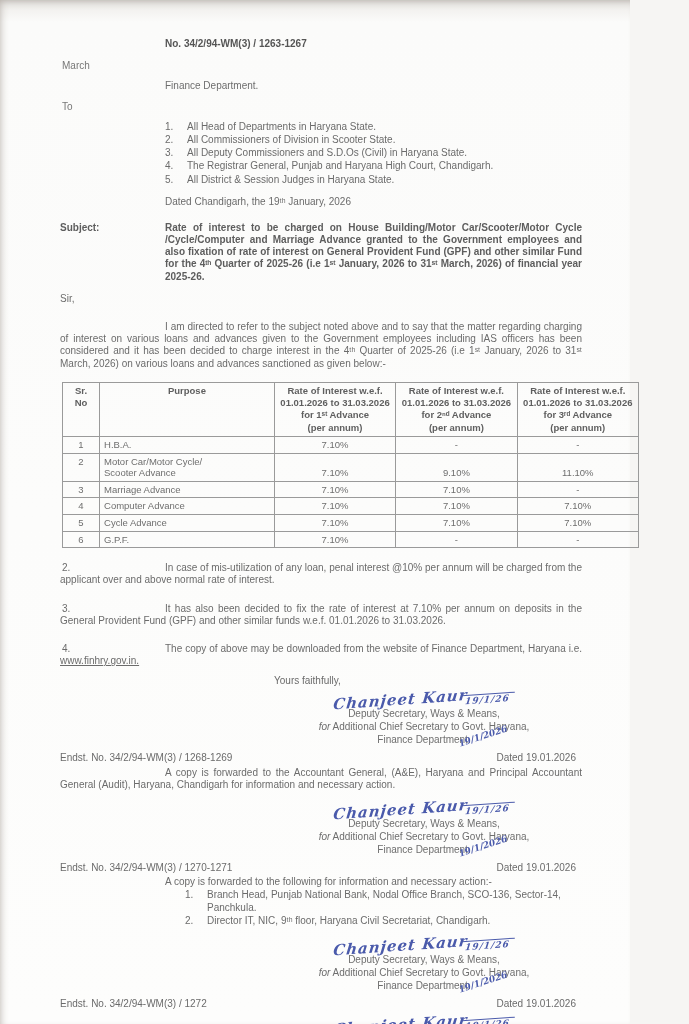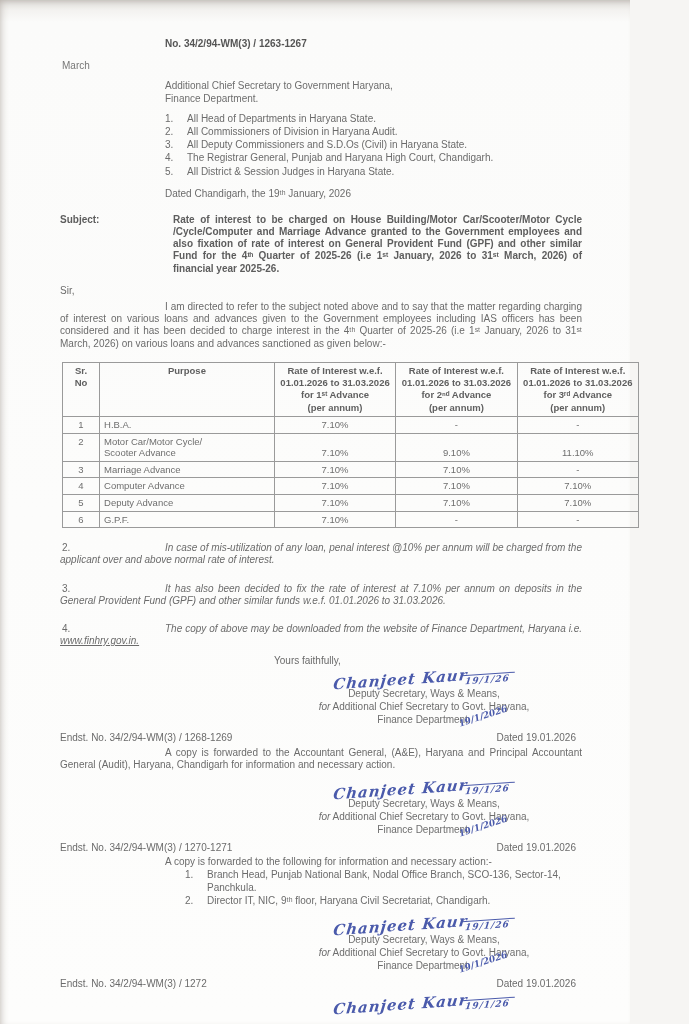--- a/index.html
+++ b/index.html
@@ -17,28 +17,28 @@
     padding:38px 48px 10px 60px;
     font-size:10px;line-height:1.22;
   }
   .ref-no{font-weight:bold;color:#555;margin-left:105px;margin-bottom:10px;}
   .fromto-label{color:#777;margin:2px 0 8px 2px;}
   .addr{margin-left:105px;margin-bottom:8px;color:#6e6e6e;}
   .recipients{margin:6px 0 10px 105px;}
   .recip-row{display:flex;margin-bottom:1px;}
   .recip-num{width:22px;flex:none;}
   .dated-line{margin-left:105px;margin:6px 0 14px 105px;}
-  .subject-row{display:flex;margin-bottom:10px;gap:8px;}
+  .subject-row{display:flex;margin-bottom:10px;}
   .subject-label{flex:none;width:105px;font-weight:bold;color:#5d5d5d;}
   .subject-text{font-weight:bold;color:#5d5d5d;text-align:justify;}
-  .salut{margin:4px 0 4px 0;}
+  .salut{margin:4px 0 16px 0;}
   .para{position:relative;text-align:justify;margin-bottom:12px;}
   .para .ptext{display:block;text-indent:105px;}
   .num-para{position:relative;text-align:justify;margin-bottom:16px;}
-  .num-para .ptext{display:block;text-indent:105px;font-style:italic;}
+  .num-para .ptext{display:block;text-indent:105px;}
   .num-para .pnum{position:absolute;left:2px;top:0;}
   table.rates{
     border-collapse:collapse;margin:10px 0 14px 2px;width:577px;
     font-size:9.5px;color:#6e6e6e;padding-left:32px;
   }
   table.rates th,table.rates td{
     border:1px solid #9a9a9a;padding:2px 4px;vertical-align:top;
   }
   table.rates th{
     font-weight:bold;color:#5f5f5f;text-align:center;white-space:pre-line;line-height:1.3;
@@ -83,32 +83,32 @@
 </style>
 </head>
 <body>
 
 <div class="page">
 
   <div class="ref-no">No. 34/2/94-WM(3) / 1263-1267</div>
 
   <div class="fromto-label">March</div>
   <div class="addr">
-    <div>Additional Chief Secretary to Government Haryana,</div>
     <div>Finance Department.</div>
   </div>
 
+  <div class="fromto-label">To</div>
   <div class="recipients">
     <div class="recip-row">
       <span class="recip-num">1.</span>
       <span>All Head of Departments in Haryana State.</span>
     </div>
     <div class="recip-row">
       <span class="recip-num">2.</span>
-      <span>All Commissioners of Division in Haryana Audit.</span>
+      <span>All Commissioners of Division in Scooter State.</span>
     </div>
     <div class="recip-row">
       <span class="recip-num">3.</span>
       <span>All Deputy Commissioners and S.D.Os (Civil) in Haryana State.</span>
     </div>
     <div class="recip-row">
       <span class="recip-num">4.</span>
       <span>The Registrar General, Punjab and Haryana High Court, Chandigarh.</span>
     </div>
     <div class="recip-row">
@@ -182,21 +182,21 @@
       </tr>
       <tr>
         <td class="c">4</td>
         <td>Computer Advance</td>
         <td class="c">7.10%</td>
         <td class="c">7.10%</td>
         <td class="c">7.10%</td>
       </tr>
       <tr>
         <td class="c">5</td>
-        <td>Deputy Advance</td>
+        <td>Cycle Advance</td>
         <td class="c">7.10%</td>
         <td class="c">7.10%</td>
         <td class="c">7.10%</td>
       </tr>
       <tr>
         <td class="c">6</td>
         <td>G.P.F.</td>
         <td class="c">7.10%</td>
         <td class="c">-</td>
         <td class="c">-</td>

